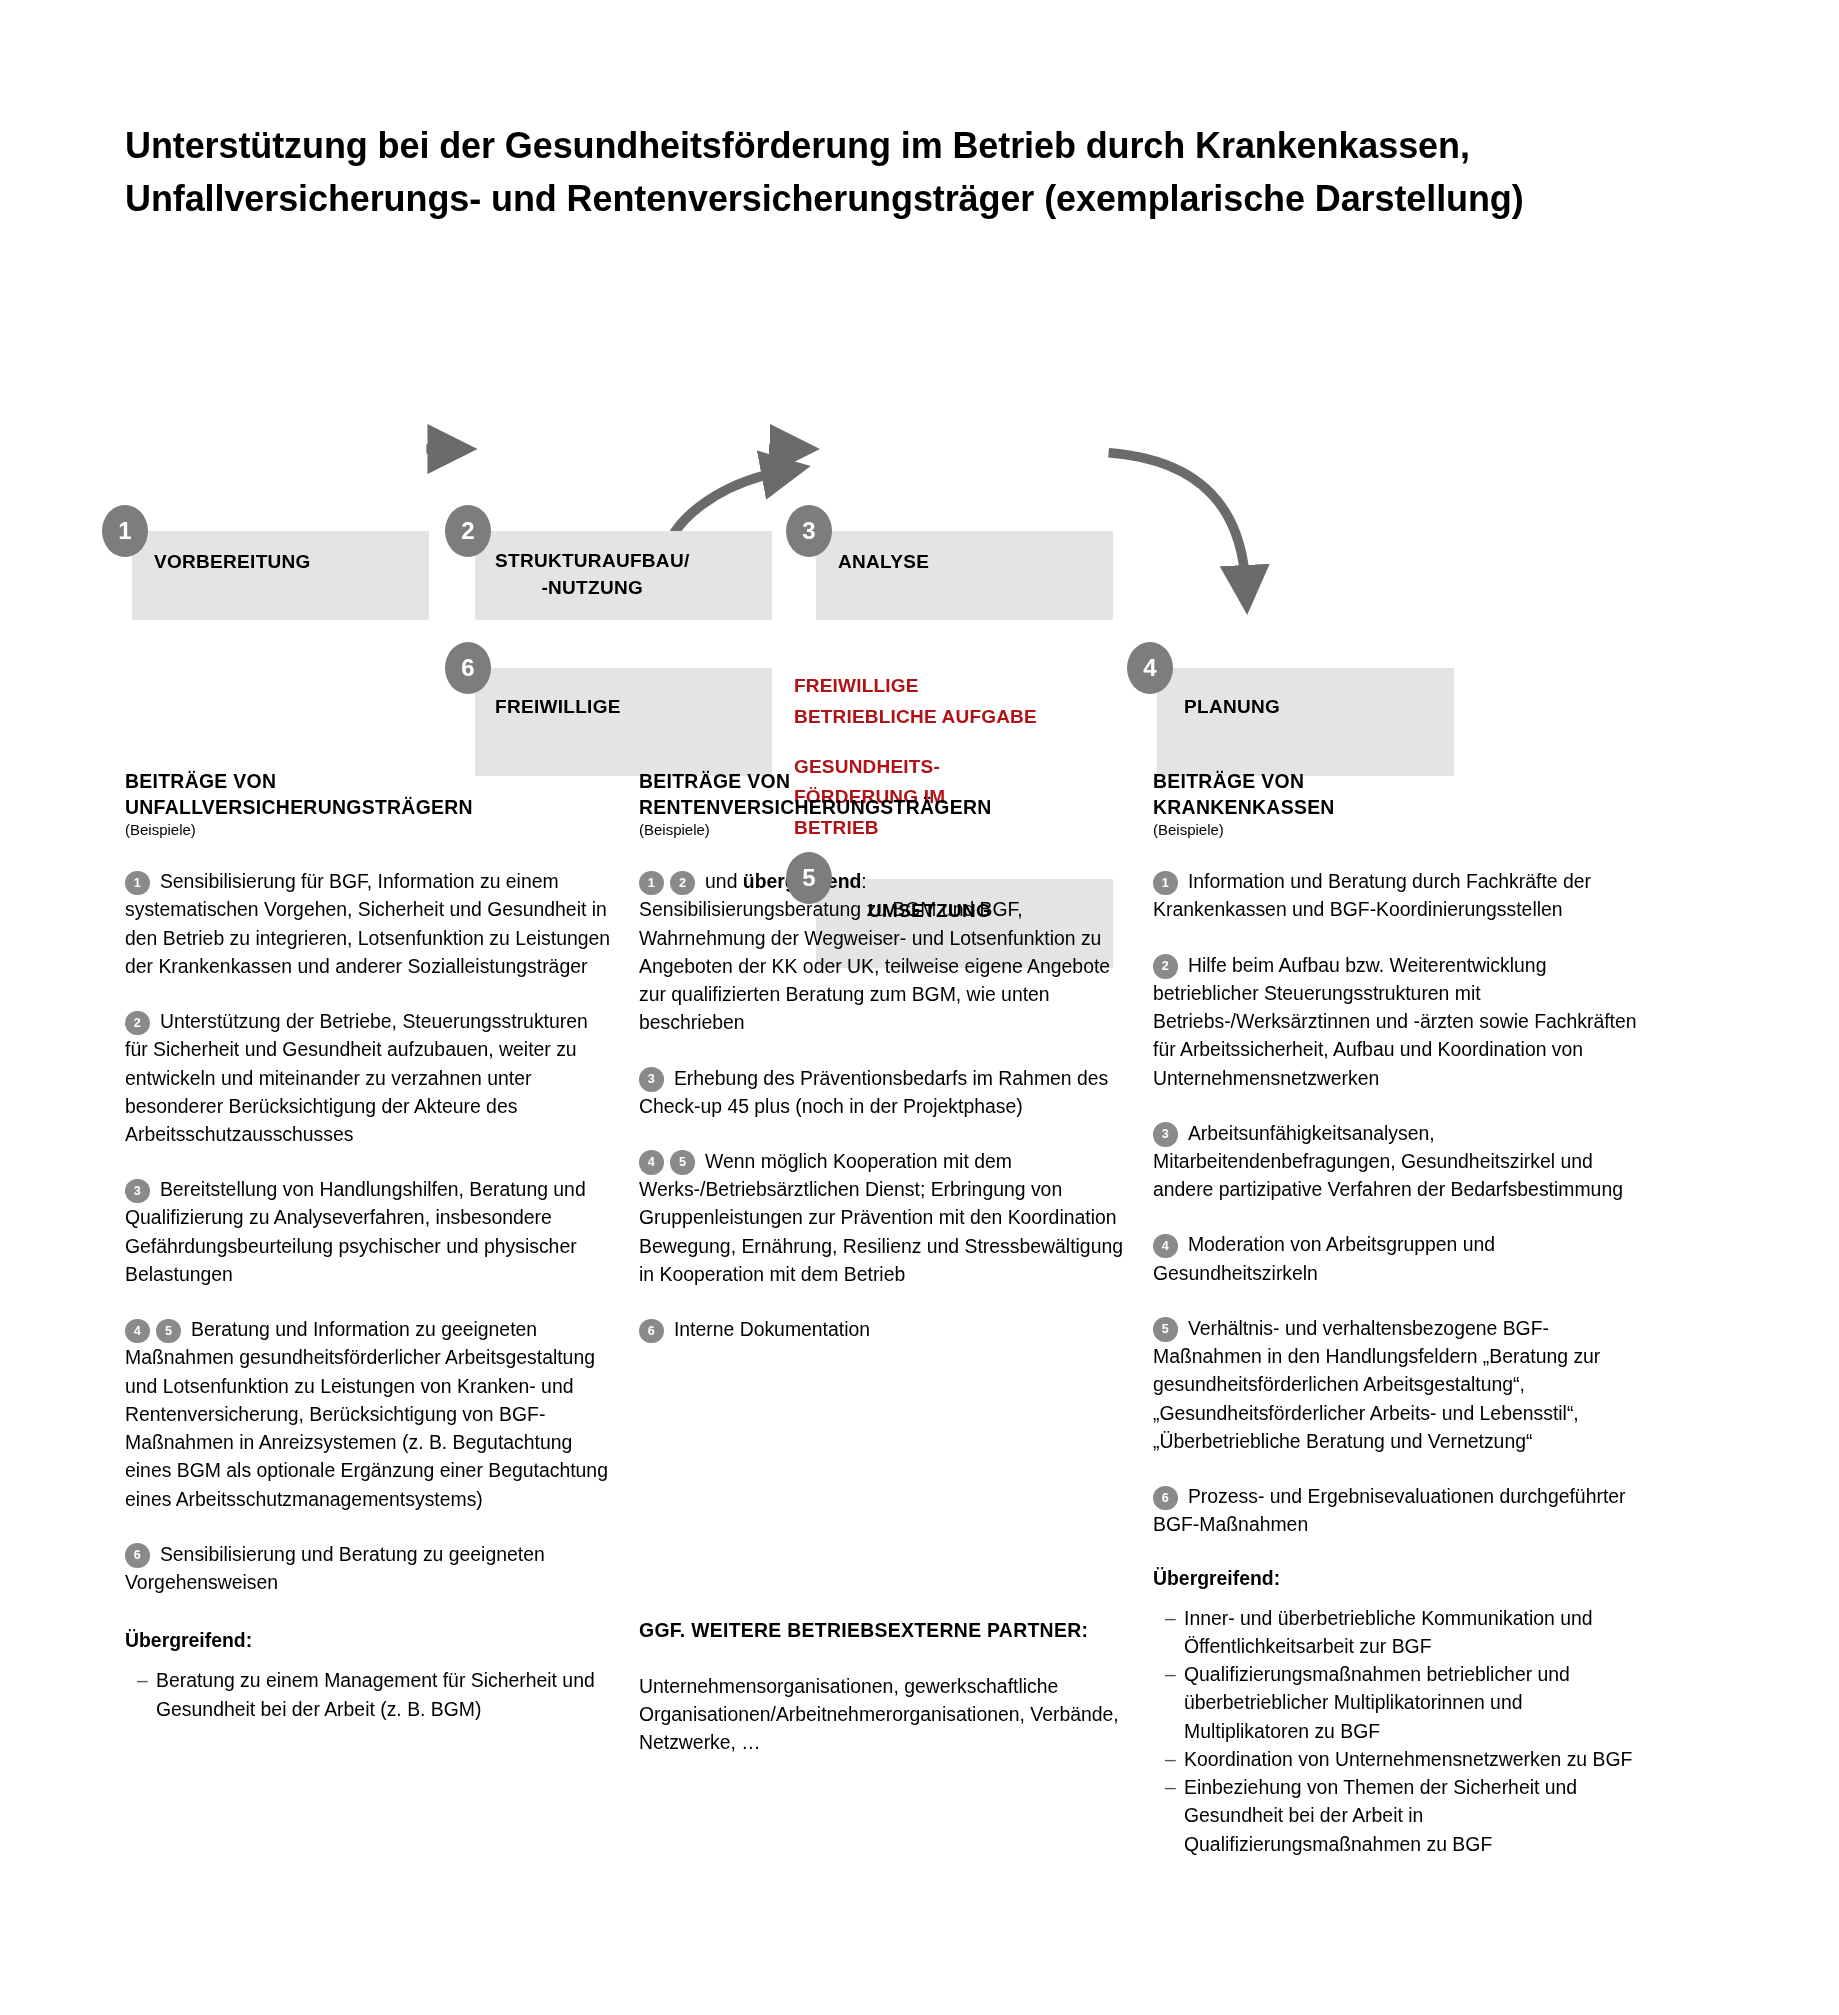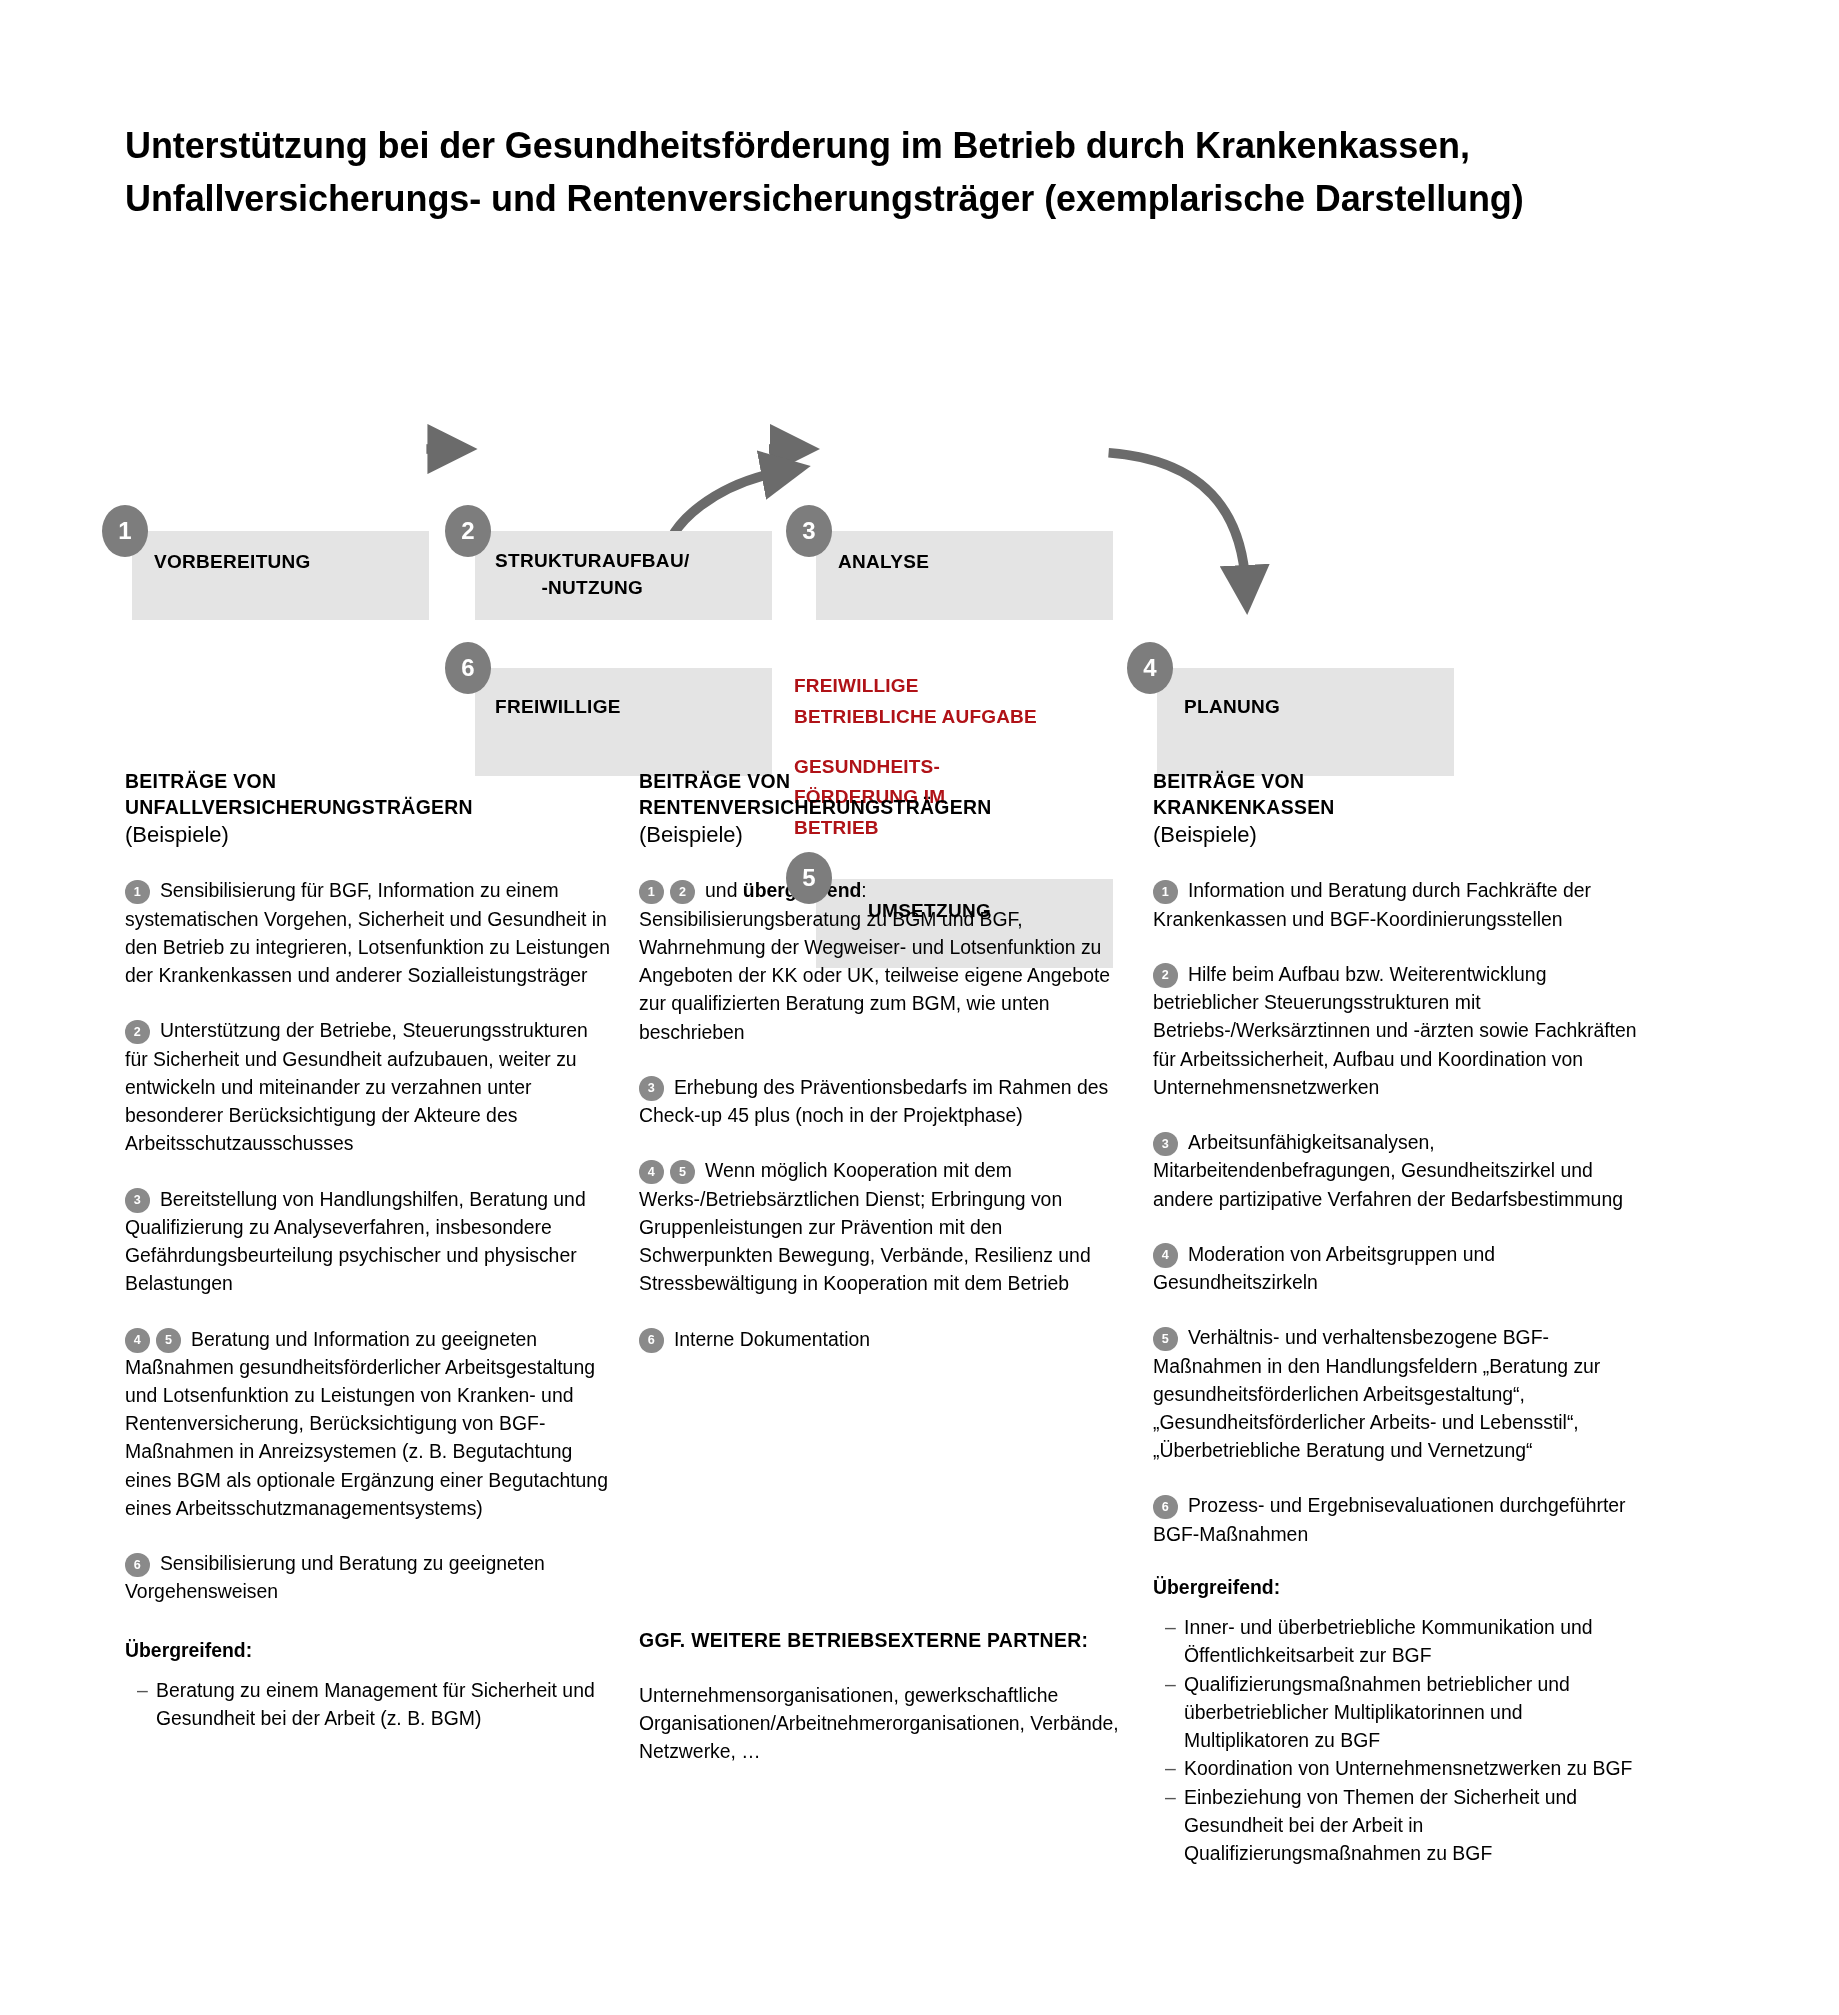--- a/index.html
+++ b/index.html
@@ -101,21 +101,21 @@
   #col-2 { left: 639px; width: 489px; }
   #col-3 { left: 1153px; width: 495px; }
 
   .col-head {
     font-size: 19.4px;
     font-weight: bold;
     letter-spacing: 0.3px;
     line-height: 1.34;
   }
   .col-sub {
-    font-size: 22px;
+    font-size: 15px;
     font-weight: normal;
     line-height: 1.34;
   }
 
   .item {
     margin-top: 27px;
     text-indent: 0;
   }
   .num {
     display: inline-block;
@@ -258,21 +258,21 @@
     <div class="col-head">RENTENVERSICHERUNGSTRÄGERN</div>
     <div class="col-sub">(Beispiele)</div>
 
     <div class="item">
       <span class="num">1</span><span class="num">2</span><span class="item-text">und </span><b>übergreifend</b><span>:</span><br><span>Sensibilisierungsberatung zu BGM und BGF, Wahrnehmung der Wegweiser- und Lotsenfunktion zu Angeboten der KK oder UK, teilweise eigene Angebote zur qualifizierten Beratung zum BGM, wie unten beschrieben</span>
     </div>
     <div class="item">
       <span class="num">3</span><span class="item-text">Erhebung des Präventionsbedarfs im Rahmen des Check-up 45 plus (noch in der Projektphase)</span>
     </div>
     <div class="item">
-      <span class="num">4</span><span class="num">5</span><span class="item-text">Wenn möglich Kooperation mit dem Werks-/Betriebsärztlichen Dienst; Erbringung von Gruppenleistungen zur Prävention mit den Schwerpunkten Bewegung, Verbände, Resilienz und Stressbewältigung in Kooperation mit dem Betrieb</span>
+      <span class="num">4</span><span class="num">5</span><span class="item-text">Wenn möglich Kooperation mit dem Werks-/Betriebsärztlichen Dienst; Erbringung von Gruppenleistungen zur Prävention mit den Koordination Bewegung, Ernährung, Resilienz und Stressbewältigung in Kooperation mit dem Betrieb</span>
     </div>
     <div class="item">
       <span class="num">6</span><span class="item-text">Interne Dokumentation</span>
     </div>
 
     <div class="partner-head" style="margin-top:273px;">GGF. WEITERE BETRIEBSEXTERNE PARTNER:</div>
     <div class="partner-body">Unternehmensorganisationen, gewerkschaftliche Organisationen/Arbeitnehmerorganisationen, Verbände, Netzwerke, …</div>
   </div>
 
   <div class="column" id="col-3">

